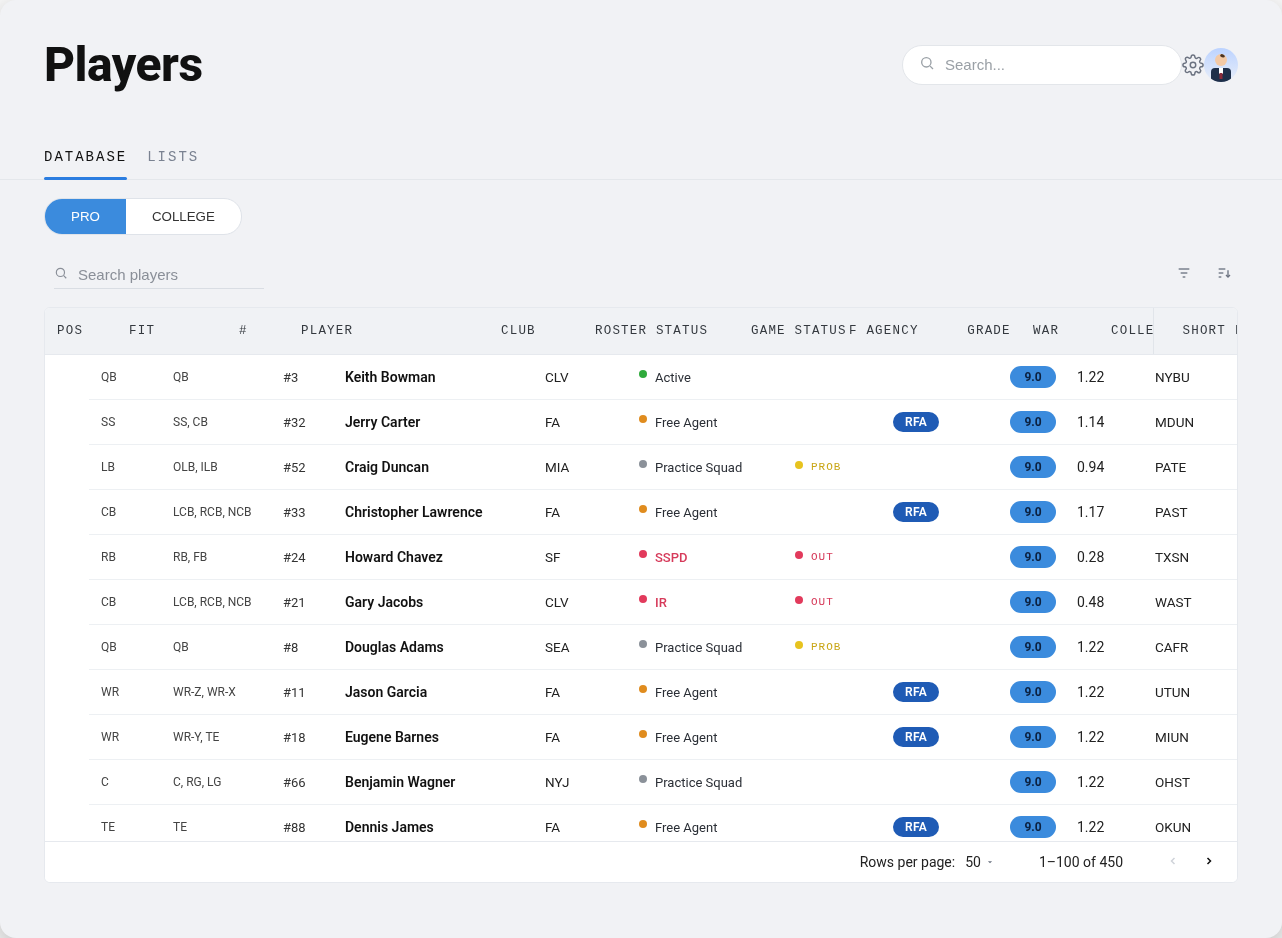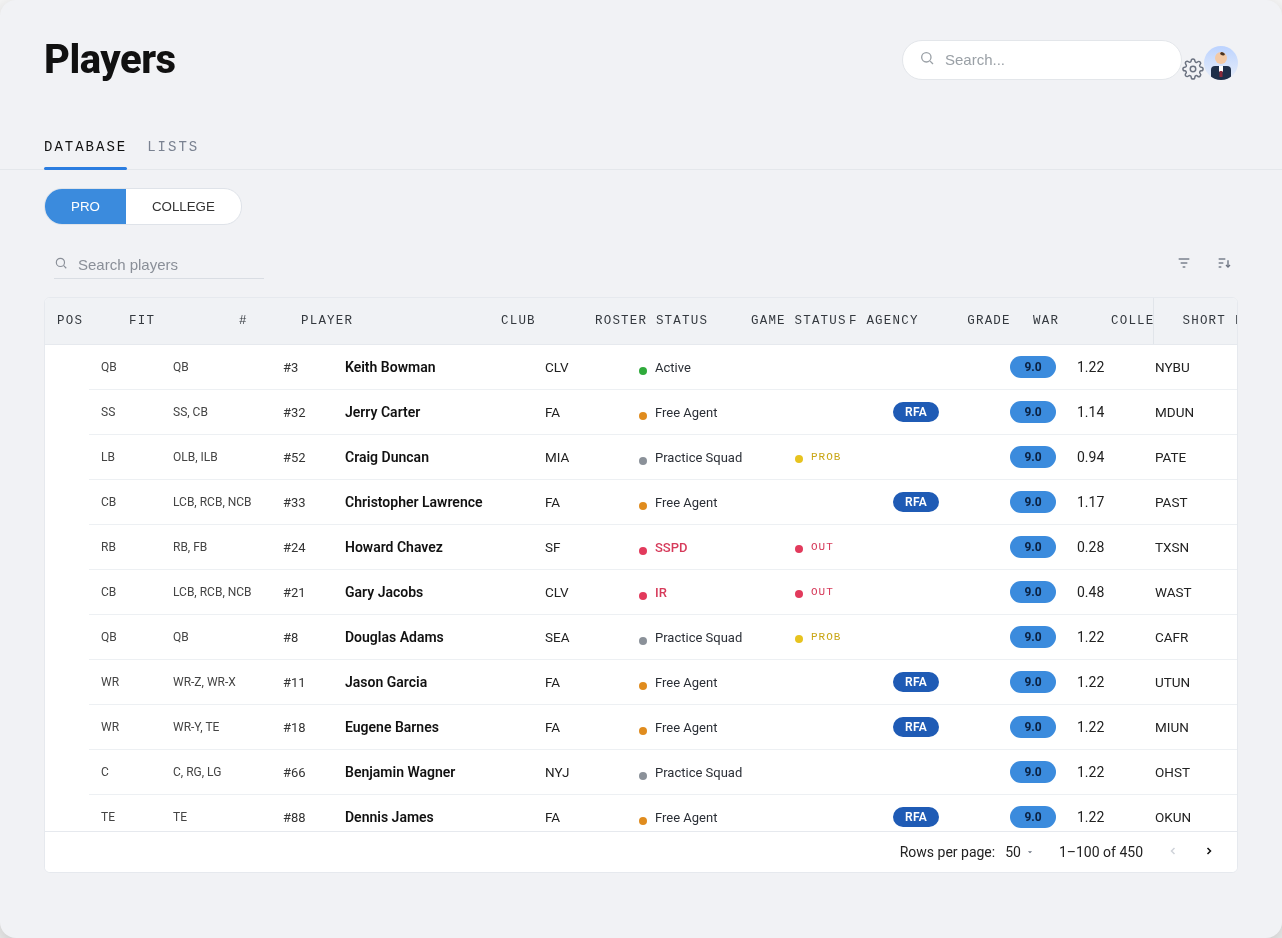--- a/index.html
+++ b/index.html
@@ -18,28 +18,28 @@
     box-shadow: 0 10px 40px rgba(0,0,0,0.35);
     margin: 0;
   }
   .topbar {
     display: flex;
     align-items: center;
     justify-content: space-between;
     padding: 36px 44px 20px 44px;
   }
   .title {
-    font-size: 40px;
+    font-size: 48px;
     font-weight: 800;
     letter-spacing: -0.5px;
     color: #111;
   }
   .topbar-right {
     display: flex;
-    align-items: flex-end;
+    align-items: center;
   }
   .global-search {
     width: 280px;
     height: 40px;
     border: 1px solid #e3e6ea;
     background: #fff;
     border-radius: 20px;
     display: flex;
     align-items: center;
     padding: 0 16px;
@@ -201,21 +201,21 @@
     font-size: 14px;
     color: #2b2f36;
     margin-left: 44px;
   }
   .trow:last-child { border-bottom: none; }
   .trow .pos, .trow .fit { font-size: 12px; color: #444; }
   .trow .num { font-size: 13px; color: #333; }
   .trow .name { font-weight: 600; color: #111; }
   .trow .club, .trow .college { font-size: 13.5px; color: #222; }
   .roster, .game {
-    display: flex; align-items: flex-end; gap: 8px;
+    display: flex; align-items: flex-start; gap: 8px;
     font-size: 13px;
   }
   .dot {
     width: 8px; height: 8px; border-radius: 50%;
     flex: 0 0 8px;
   }
   .dot.green  { background: #2faa3b; }
   .dot.orange { background: #e08c1e; }
   .dot.gray   { background: #8b9199; }
   .dot.red    { background: #e23a5c; }
@@ -250,21 +250,21 @@
   .clip-filled svg .body { fill: #2b6fd1; }
   .pager {
     position: absolute;
     bottom: 0; left: 0; right: 0;
     background: #fff;
     border-top: 1px solid #e6e9ee;
     padding: 12px 22px;
     display: flex;
     align-items: center;
     justify-content: flex-end;
-    gap: 24px;
+    gap: 44px;
     font-size: 14px;
     color: #222;
   }
   .rows-per {
     display: flex; align-items: center; gap: 10px;
   }
   .rows-per .sel { display: flex; align-items: center; gap: 4px; color: #222; }
   .pager .nav { display: flex; gap: 24px; align-items: center; }
   .pager .chev { color: #6b7280; cursor: pointer; }
   .pager .chev.disabled { color: #cfd3d9; cursor: default; }

